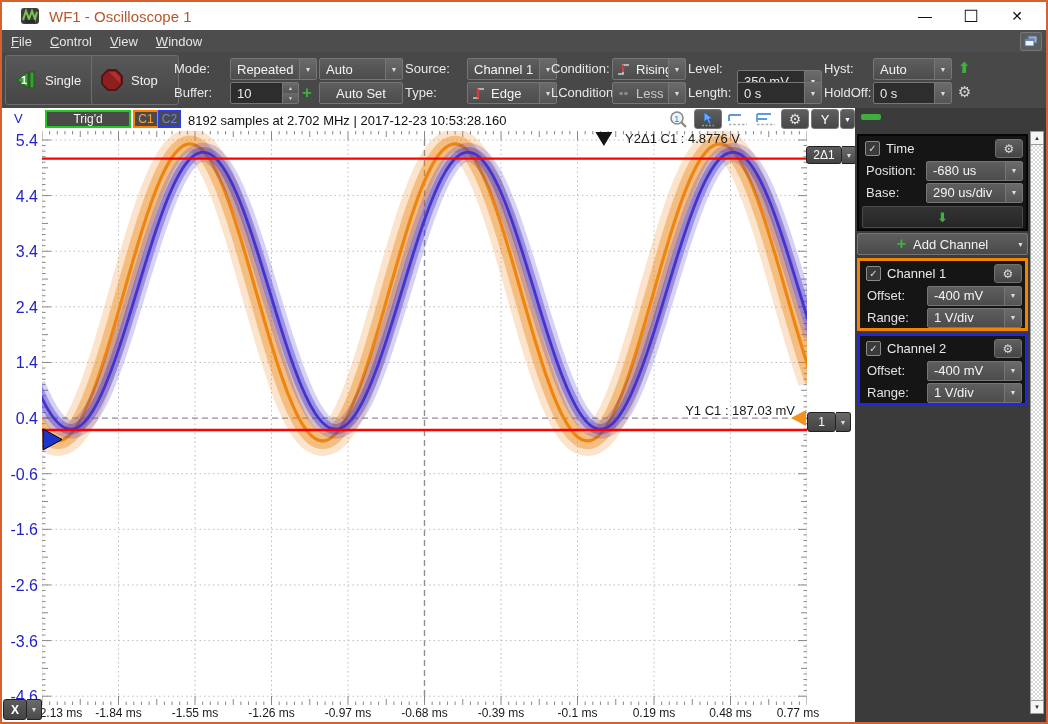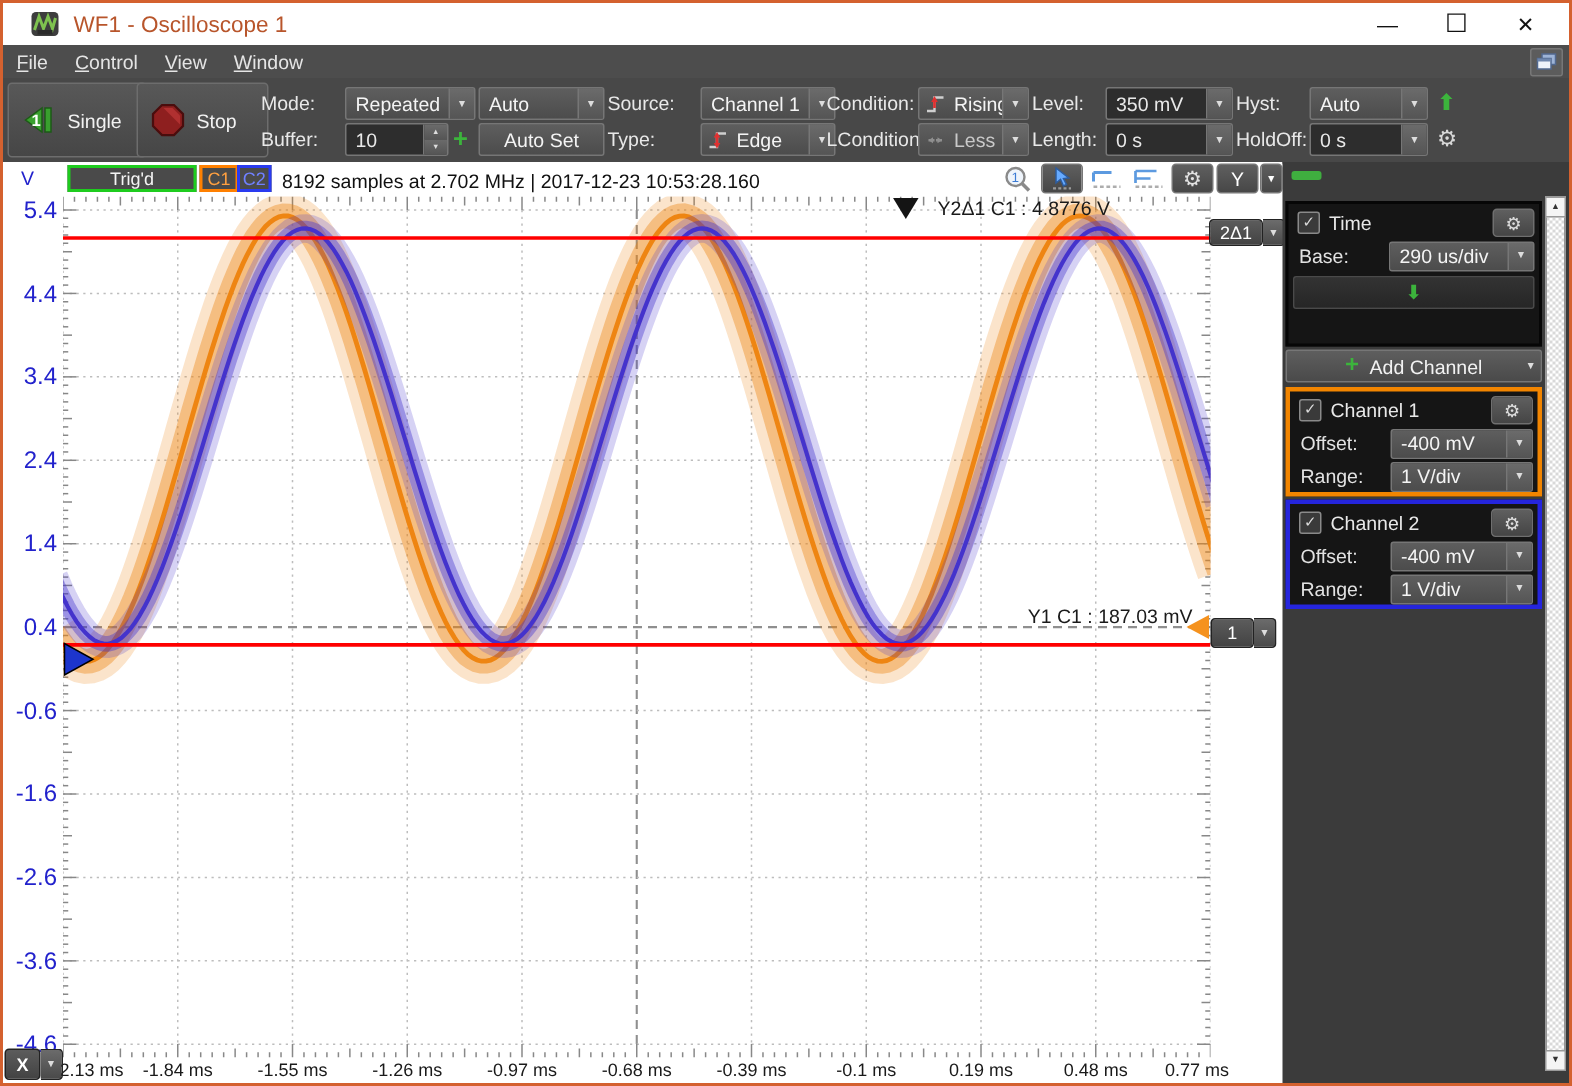--- a/index.html
+++ b/index.html
@@ -160,21 +160,21 @@
   <div class="tb combo" style="left:610px;top:6px;width:72px;">
     <svg width="13" height="13" viewBox="0 0 13 13" style="margin-left:4px;">
       <path d="M1 11 L6 11 L6 2 L12 2" fill="none" stroke="#cfcfcf" stroke-width="1.6"></path>
       <path d="M6 9 L6 3" stroke="#e03030" stroke-width="1.8"></path>
       <polygon points="6,1 3.8,5 8.2,5" fill="#e03030"></polygon>
     </svg>
     <span class="ctext">Rising</span>
     <span class="carrow">▼</span>
   </div>
   <span class="tb lbl" style="left:686px;top:9px;">Level:</span>
-  <div class="tb combo dark" style="left:735px;top:6px;width:83px;">
+  <div class="tb combo dark" style="left:735px;top:18px;width:83px;">
     <span class="ctext">350 mV</span>
     <span class="carrow">▼</span>
   </div>
   <span class="tb lbl" style="left:822px;top:9px;">Hyst:</span>
   <div class="tb combo" style="left:871px;top:6px;width:77px;">
     <span class="ctext">Auto</span>
     <span class="carrow">▼</span>
   </div>
   <span class="tb greenglyph" style="left:956px;top:7px;font-size:15px;">⬆</span>
 
@@ -761,20 +761,27 @@
 <div class="side">
   <div class="grip"></div>
 
   <div class="panel" style="top:26px;height:97px;">
     <div class="phead">
       <span class="checkbox">✓</span>
       <span>Time</span>
       <span class="gearbtn">⚙</span>
     </div>
     <div class="prow">
+      <span class="plabel">Position:</span>
+      <div class="combo">
+        <span class="ctext">-680 us</span>
+        <span class="carrow">▼</span>
+      </div>
+    </div>
+    <div class="prow">
       <span class="plabel">Base:</span>
       <div class="combo">
         <span class="ctext">290 us/div</span>
         <span class="carrow">▼</span>
       </div>
     </div>
     <div class="widebtn">
       <span class="greenglyph">⬇</span>
     </div>
   </div>

